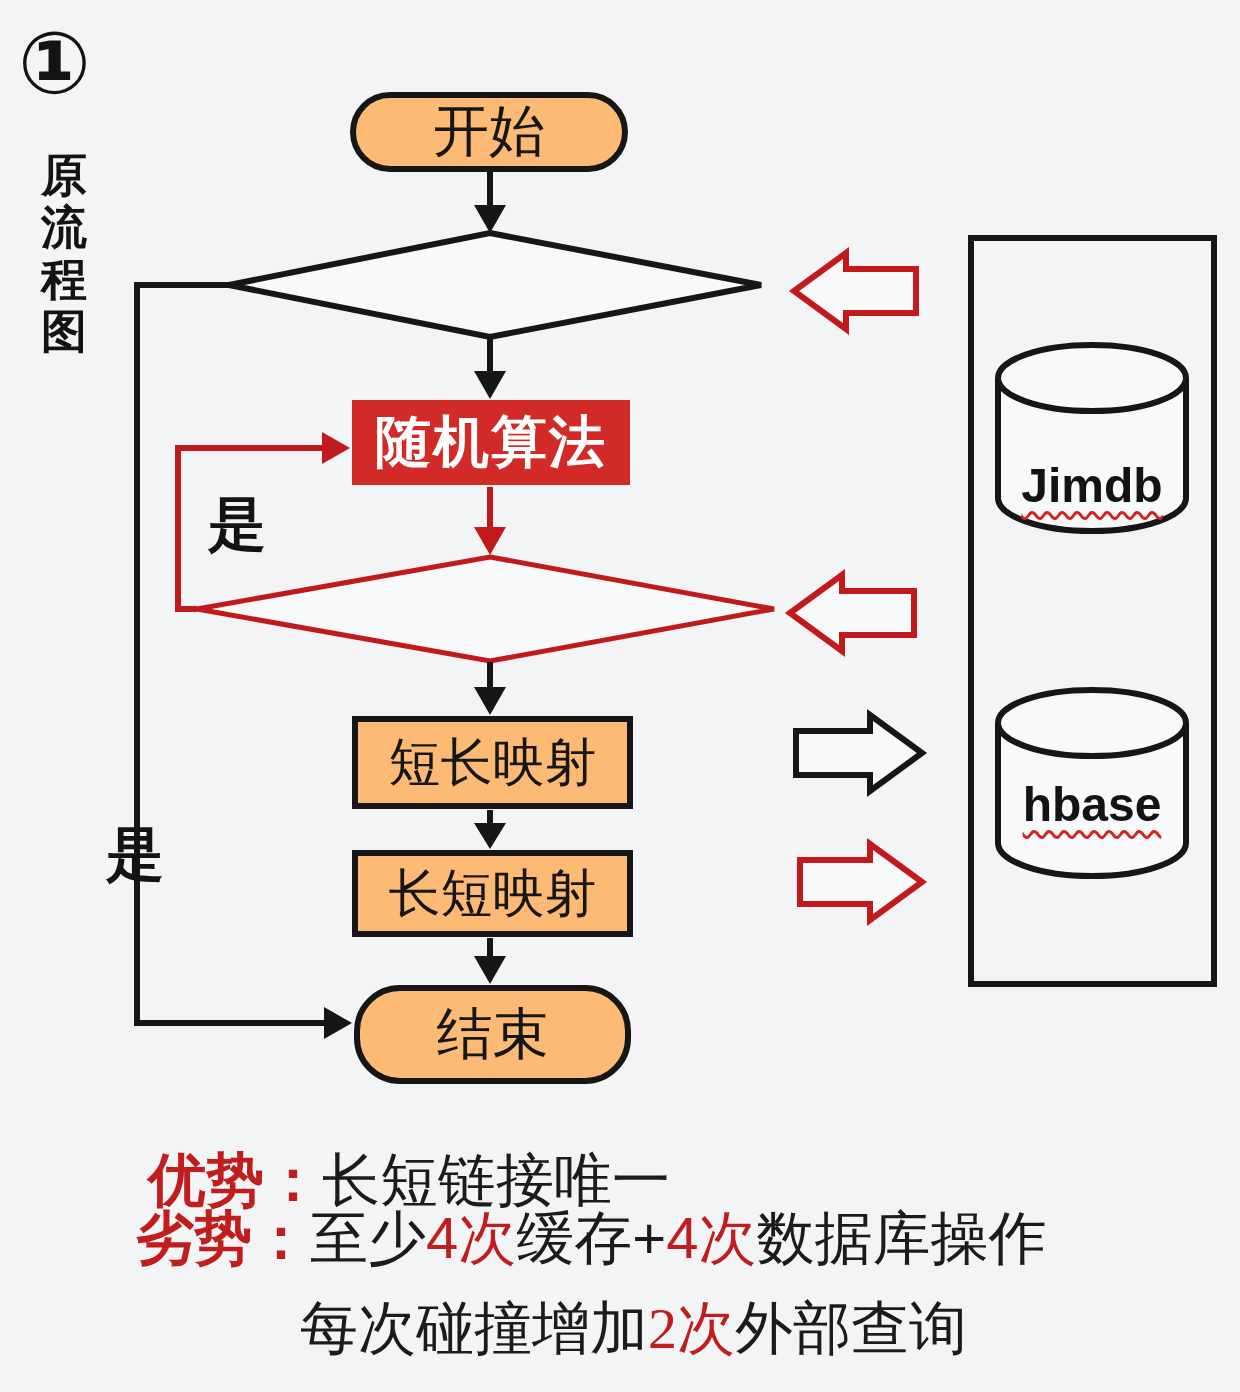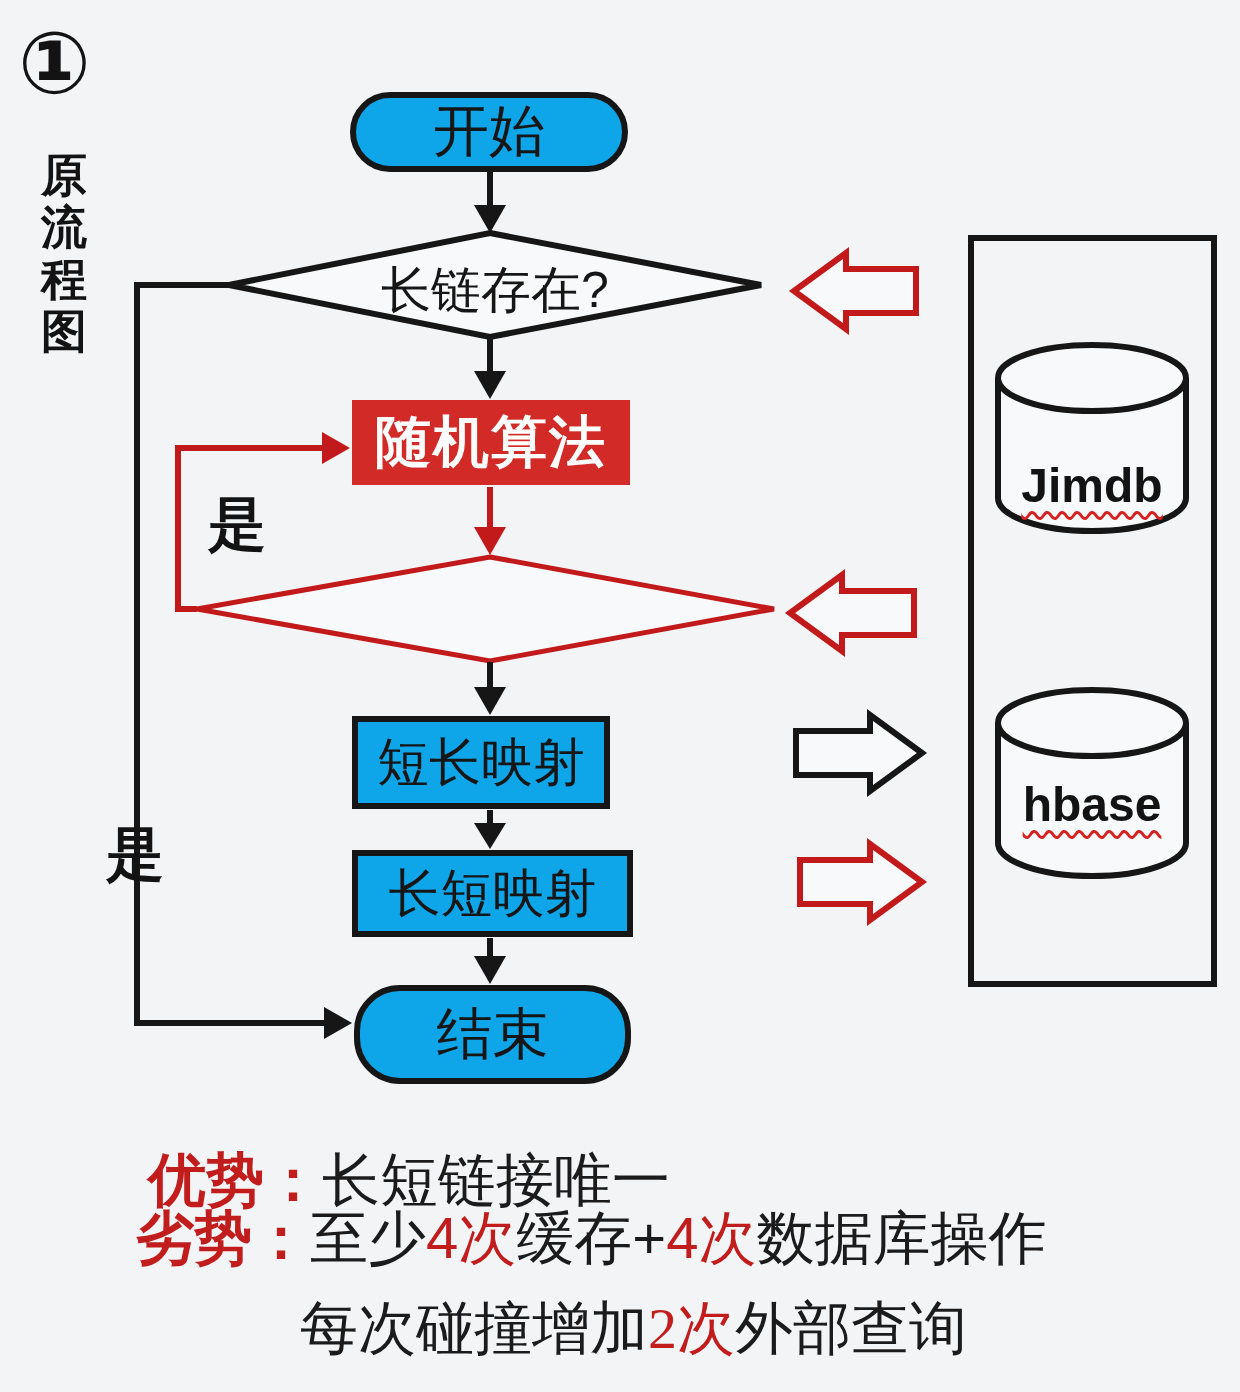--- a/index.html
+++ b/index.html
@@ -14,21 +14,21 @@
   svg.overlay{position:absolute;left:0;top:0;pointer-events:none;}
 
   .badge{left:18px;top:20px;font-size:86px;font-weight:700;line-height:1;color:#131313;}
   .vtitle{
     left:26px;top:150px;width:76px;
     font-size:46px;font-weight:700;line-height:1.13;
     text-align:center;word-break:break-all;letter-spacing:0;
     color:#131313;
   }
 
-  .node{display:flex;align-items:center;justify-content:center;text-align:center;background:#0ea5e9;}
+  .node{display:flex;align-items:center;justify-content:center;text-align:center;background:#fdba74;}
   .oval{border:6px solid #161616;border-radius:46px;font-size:56px;font-weight:500;}
   .rect{border:6px solid #161616;font-size:52px;font-weight:500;}
   .red-box{background:#d22a26;color:#ffffff;font-size:56px;font-weight:800;letter-spacing:2px;}
   .dtext{font-size:50px;font-weight:500;text-align:center;}
   .yes{font-size:58px;font-weight:800;color:#131313;}
 
   .panel{left:968px;top:235px;width:249px;height:752px;border:6px solid #161616;background:transparent;}
   .dblabel{
     width:190px;text-align:center;font-size:48px;font-weight:600;color:#131313;
     text-decoration:underline wavy #d42222;text-decoration-thickness:3px;text-underline-offset:9px;
@@ -43,21 +43,21 @@
 
 <div id="canvas">
 
   <div class="abs badge">①</div>
   <div class="abs vtitle">原流程图</div>
 
   <div class="abs node oval" style="left:350px;top:92px;width:278px;height:80px;">开始</div>
 
   <div class="abs node red-box" style="left:352px;top:400px;width:278px;height:85px;">随机算法</div>
 
-  <div class="abs node rect" style="left:352px;top:716px;width:258px;height:93px;">短长映射</div>
+  <div class="abs node rect" style="left:352px;top:716px;width:281px;height:93px;">短长映射</div>
 
   <div class="abs node rect" style="left:352px;top:850px;width:281px;height:87px;">长短映射</div>
 
   <div class="abs node oval" style="left:354px;top:985px;width:277px;height:99px;">结束</div>
 
   <div class="abs panel"></div>
 
   <svg class="overlay" width="1240" height="1392" viewBox="0 0 1240 1392">
 
     <g>
@@ -119,21 +119,20 @@
       <path d="M 998 378 L 998 498 A 94 33 0 0 0 1186 498 L 1186 378" fill="#f8f9fa" stroke="#161616" stroke-width="6"></path>
       <ellipse cx="1092" cy="378" rx="94" ry="33" fill="#f8f9fa" stroke="#161616" stroke-width="6"></ellipse>
     </g>
 
     <g>
       <path d="M 998 723 L 998 843 A 94 33 0 0 0 1186 843 L 1186 723" fill="#f8f9fa" stroke="#161616" stroke-width="6"></path>
       <ellipse cx="1092" cy="723" rx="94" ry="33" fill="#f8f9fa" stroke="#161616" stroke-width="6"></ellipse>
     </g>
   </svg>
 
-  <div class="abs dtext" style="left:295px;top:257px;width:400px;">长链存在?</div>
 
   <div class="abs yes" style="left:208px;top:486px;">是</div>
   <div class="abs yes" style="left:106px;top:816px;">是</div>
 
   <div class="abs dblabel" style="left:997px;top:458px;">Jimdb</div>
   <div class="abs dblabel" style="left:997px;top:777px;">hbase</div>
 
   <div class="abs noteline" style="left:148px;top:1142px;">
     <span class="lab">优势：</span><span>长短链接唯一</span>
   </div>

